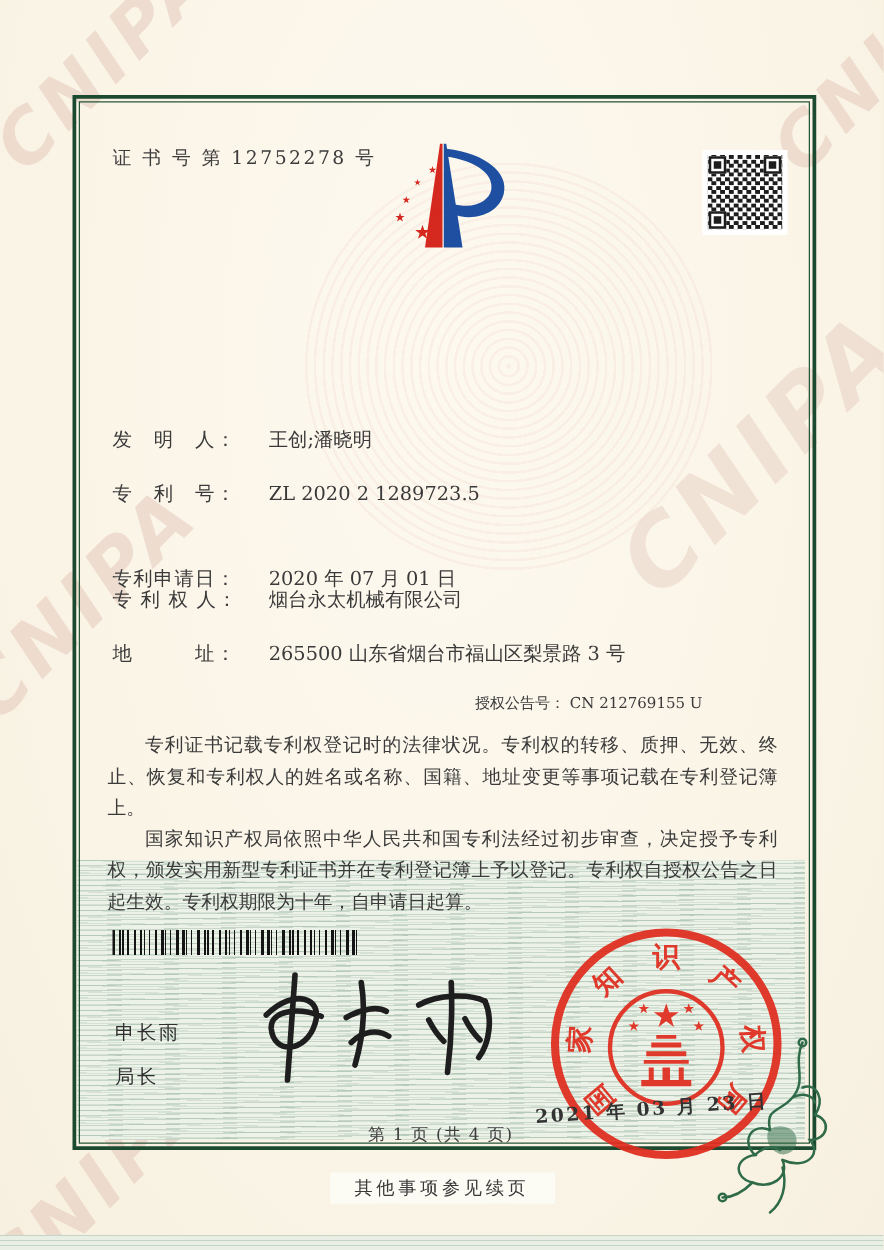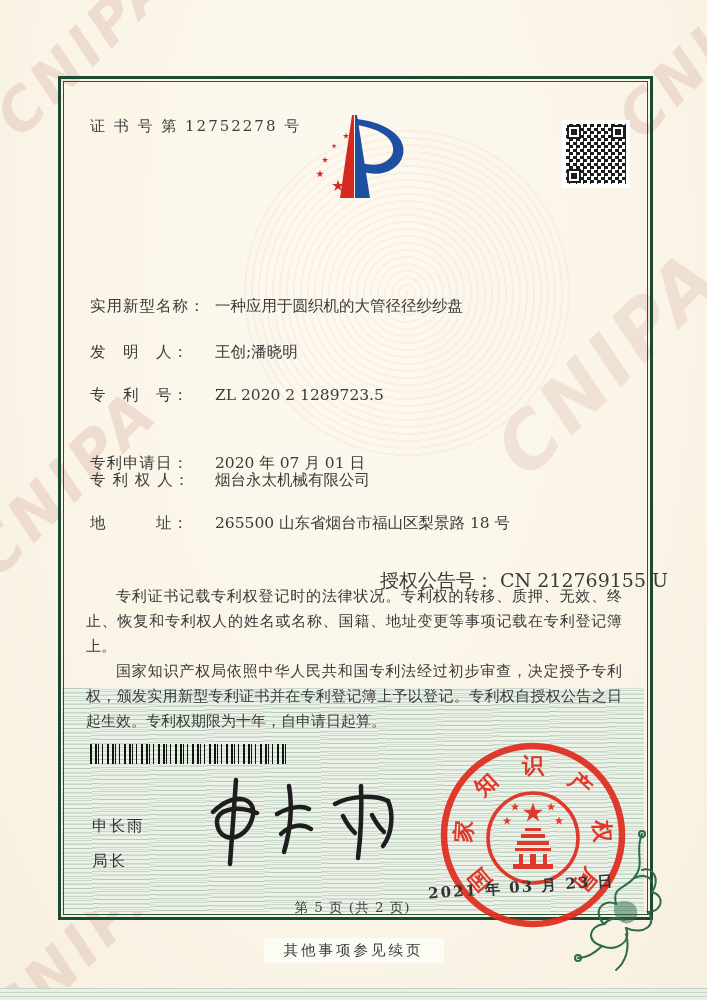--- a/index.html
+++ b/index.html
@@ -74,21 +74,21 @@
   .title{
     position:absolute;left:58px;top:212px;width:589px;z-index:4;
     text-align:center;font-size:35px;font-weight:700;color:#1d1d1d;
     letter-spacing:11px;text-indent:11px;
   }
   
   .field{position:absolute;left:90px;z-index:4;font-size:15.5px;color:#3a3a3a;white-space:nowrap;}
   .field .lab{display:inline-block;min-width:120px;letter-spacing:1px;}
   .f0{top:296px;} .f1{top:342px;} .f2{top:385px;} .f3{top:428px;margin-top:25px;}
   .f4{top:470px;} .f5{top:513px;} .f6{top:555px;}
-  .grant-no{position:absolute;left:380px;top:568px;z-index:4;font-size:19px;color:#3a3a3a;white-space:nowrap;}
+  .grant-no{position:absolute;left:380px;top:554px;z-index:4;font-size:12px;color:#3a3a3a;white-space:nowrap;}
   
   .body-text{
     position:absolute;left:86px;top:584px;width:536px;z-index:4;
     font-size:15px;line-height:25px;color:#3a3a3a;text-align:justify;
   }
   .body-text p{margin:0;text-indent:2em;}
   
   .barcode{
     position:absolute;left:90px;top:744px;width:196px;height:20px;z-index:4;
     background:repeating-linear-gradient(90deg,
@@ -154,43 +154,39 @@
     <use href="#star5" fill="#d5281e" transform="translate(55,59) scale(0.46)"></use>
   </svg>
 
   <div class="qr">
     <div class="qf qf1"></div>
     <div class="qf qf2"></div>
     <div class="qf qf3"></div>
   </div>
 
 
-  <div class="field f0">
-    <span class="lab">实用新型名称：</span>
-    <span>一种应用于圆织机的大管径径纱纱盘</span>
-  </div>
   <div class="field f1">
     <span class="lab">发　明　人：</span>
     <span>王创;潘晓明</span>
   </div>
   <div class="field f2">
     <span class="lab">专　利　号：</span>
     <span>ZL 2020 2 1289723.5</span>
   </div>
   <div class="field f3">
     <span class="lab">专利申请日：</span>
     <span>2020 年 07 月 01 日</span>
   </div>
   <div class="field f4">
     <span class="lab">专 利 权 人：</span>
     <span>烟台永太机械有限公司</span>
   </div>
   <div class="field f5">
     <span class="lab">地　　　址：</span>
-    <span>265500 山东省烟台市福山区梨景路 18 号</span>
+    <span>265500 山东省烟台市福山区梨景路 3 号</span>
   </div>
   <div class="grant-no">
     <span>授权公告号：</span>
     <span>CN 212769155 U</span>
   </div>
 
   <div class="body-text">
     <p>专利证书记载专利权登记时的法律状况。专利权的转移、质押、无效、终止、恢复和专利权人的姓名或名称、国籍、地址变更等事项记载在专利登记簿上。</p>
     <p>国家知识产权局依照中华人民共和国专利法经过初步审查，决定授予专利权，颁发实用新型专利证书并在专利登记簿上予以登记。专利权自授权公告之日起生效。专利权期限为十年，自申请日起算。</p>
   </div>
@@ -255,18 +251,18 @@
       <path d="M62,48 C70,44 78,46 80,52"></path>
       <path d="M32,94 C38,88 46,86 52,90"></path>
       <path d="M30,116 C22,124 14,128 6,128"></path>
       <path d="M54,104 C58,118 54,132 44,140"></path>
       <circle cx="70" cy="4" r="3"></circle>
       <circle cx="6" cy="128" r="3"></circle>
       <path d="M44,74 C52,70 62,72 64,80 C66,90 56,96 48,90 C42,85 42,78 44,74 Z" fill="#2f6b48" opacity="0.5"></path>
     </g>
   </svg>
 
-  <div class="page-info">第 5 页 (共 2 页)</div>
+  <div class="page-info">第 1 页 (共 4 页)</div>
   <div class="footer-note">
     <span>其他事项参见续页</span>
   </div>
 
 </div>
 
 </body></html>

